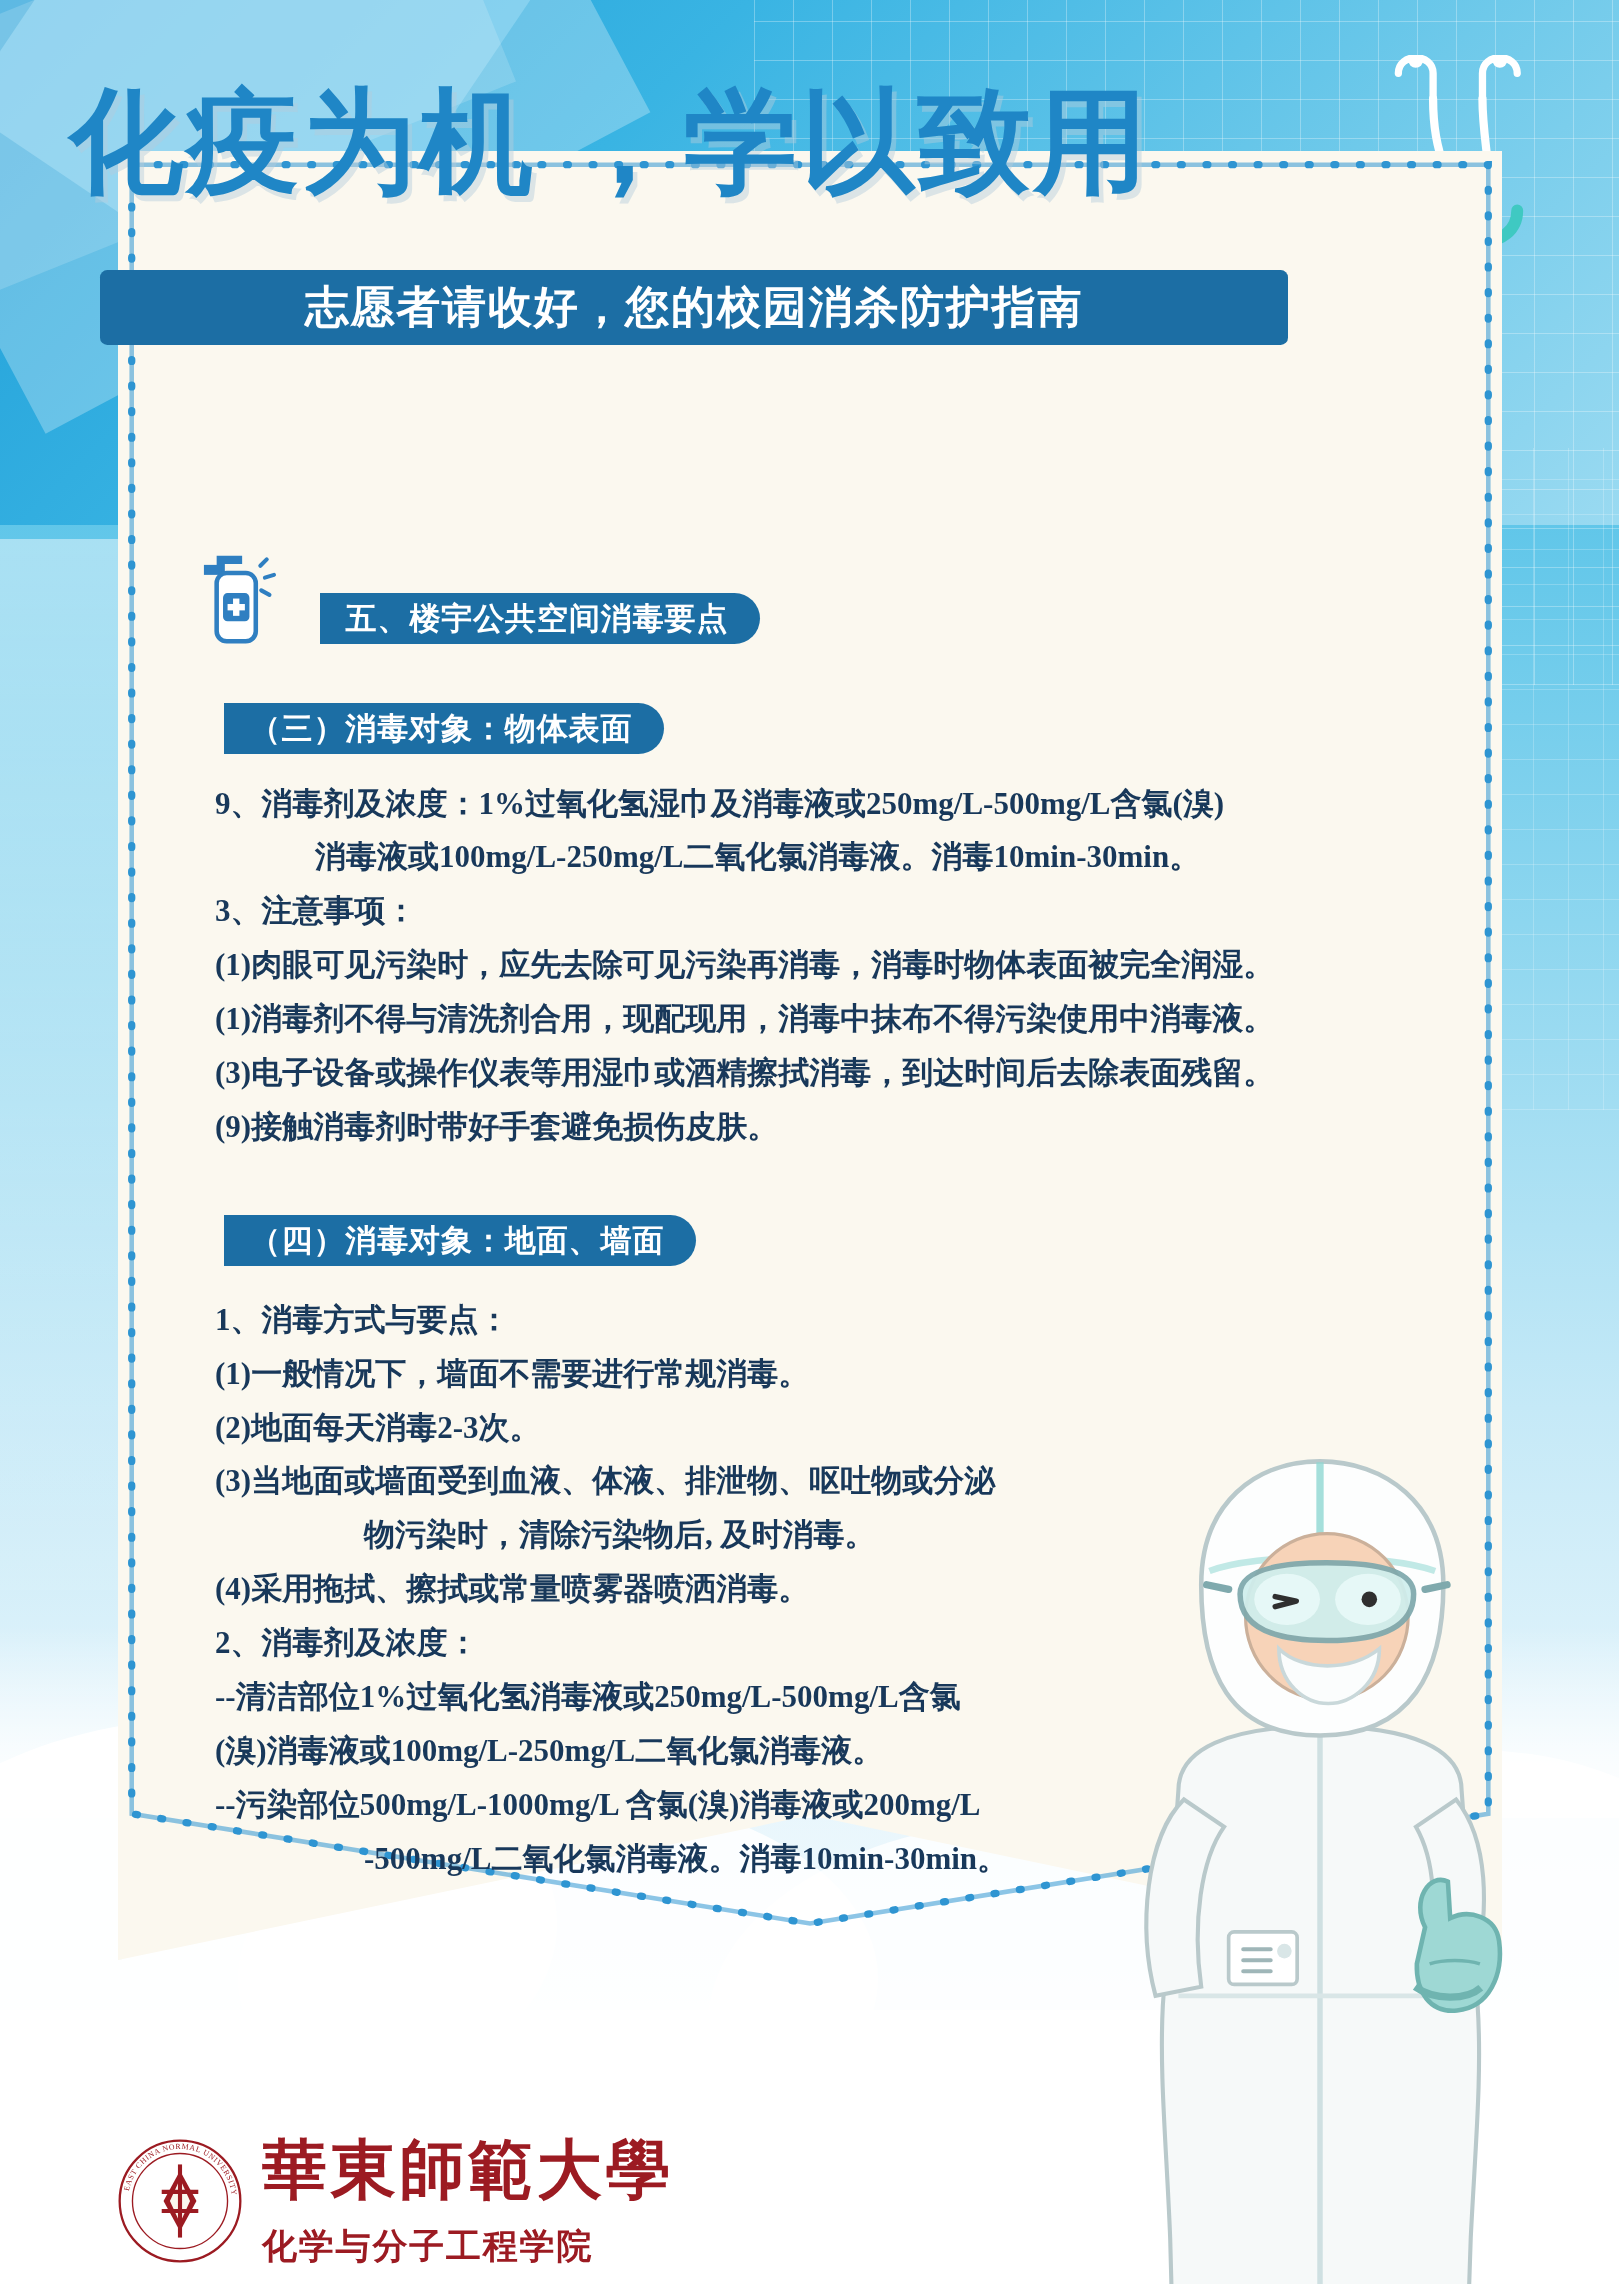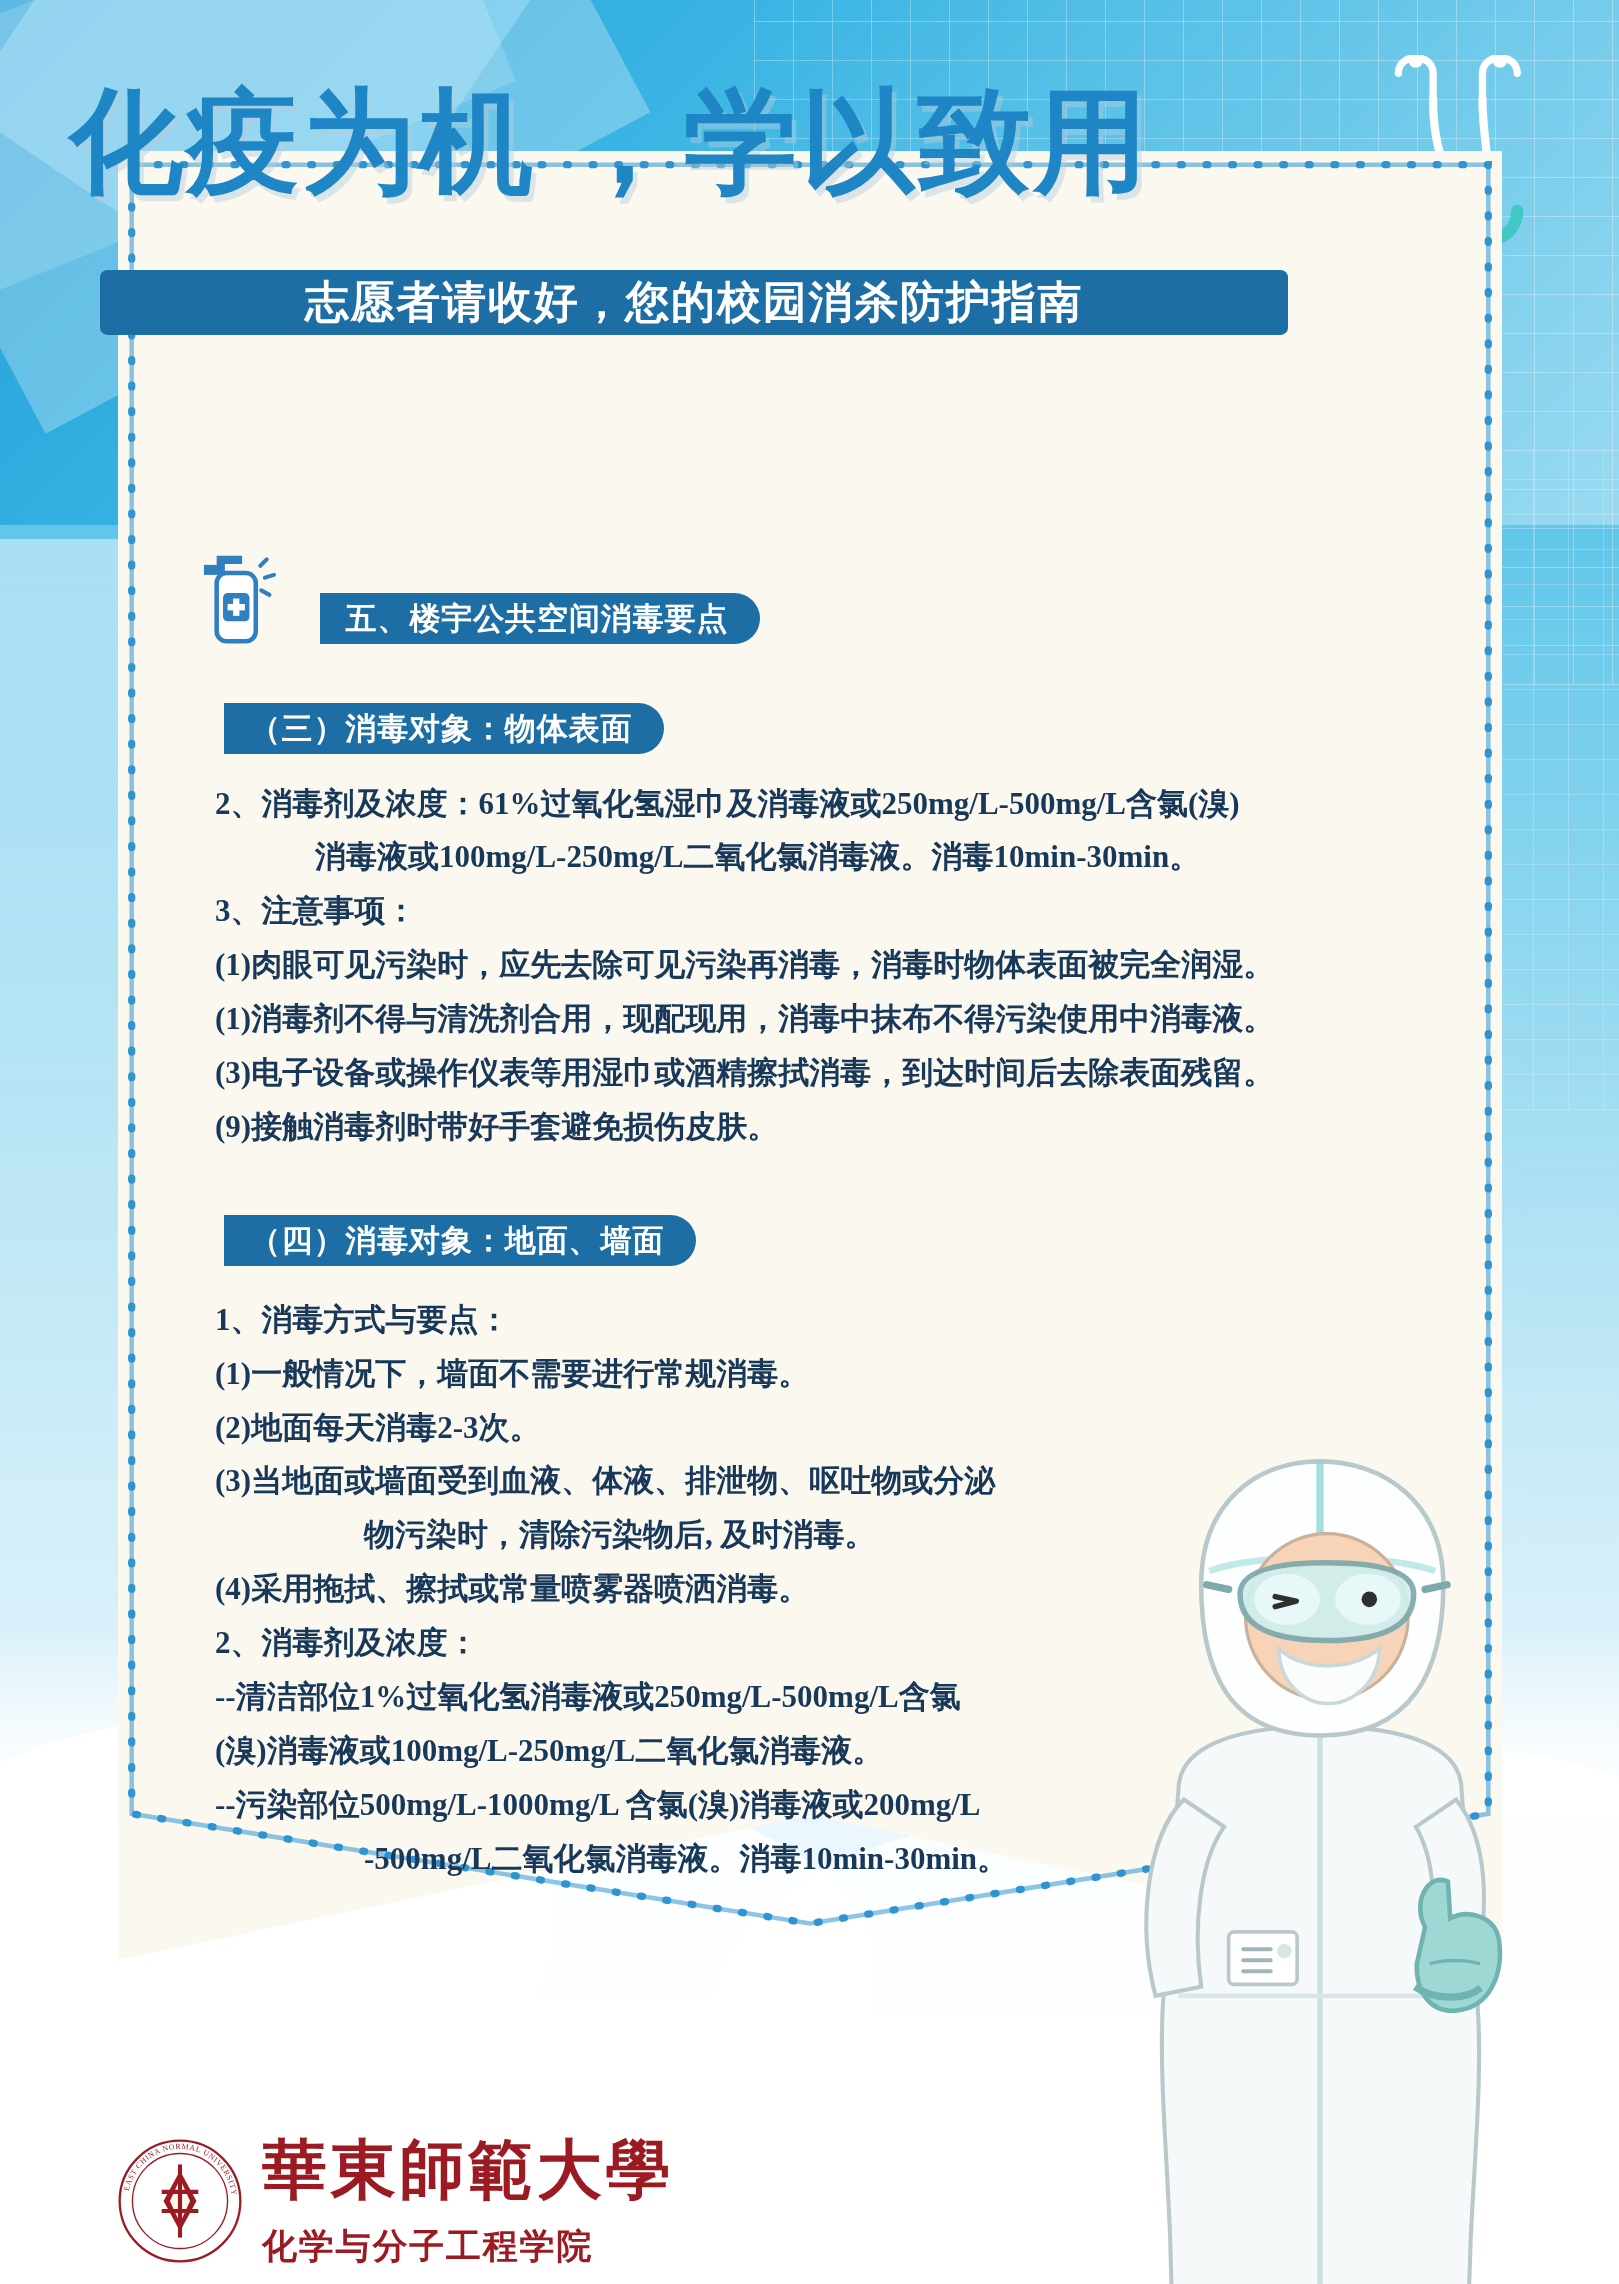--- a/index.html
+++ b/index.html
@@ -132,21 +132,21 @@
     font-size: 114px;
     letter-spacing: 2.7px;
     color: #1f86c6;
     white-space: nowrap;
     text-shadow: 4.6px 5.5px 0 rgba(180,205,220,0.45);
   }
 
   .subtitle-bar {
     position: absolute;
     left: 100px; top: 270px;
-    width: 1188px; height: 65px;
+    width: 1188px; height: 75px;
     background: #1c6ea4;
     border-radius: 7.3px;
     display: flex;
     align-items: center;
     justify-content: center;
   }
   .subtitle-bar span {
     color: #ffffff;
     font-size: 44px;
     font-weight: bold;
@@ -286,21 +286,21 @@
     </svg>
 
     <div class="section-pill pill-chapter">
       <span>五、楼宇公共空间消毒要点</span>
     </div>
 
     <div class="section-pill pill-c3">
       <span>（三）消毒对象：物体表面</span>
     </div>
 
-    <div class="body-text ind-1" style="top:777px;">2、消毒剂及浓度：61%过氧化氢湿巾及消毒液或250mg/L-500mg/L含氯(溴)</div>
+    <div class="body-text ind-1" style="top:777px;">9、消毒剂及浓度：1%过氧化氢湿巾及消毒液或250mg/L-500mg/L含氯(溴)</div>
     <div class="body-text ind-2" style="top:830px;">消毒液或100mg/L-250mg/L二氧化氯消毒液。消毒10min-30min。</div>
     <div class="body-text ind-1" style="top:884px;">3、注意事项：</div>
     <div class="body-text ind-1" style="top:938px;">(1)肉眼可见污染时，应先去除可见污染再消毒，消毒时物体表面被完全润湿。</div>
     <div class="body-text ind-1" style="top:992px;">(1)消毒剂不得与清洗剂合用，现配现用，消毒中抹布不得污染使用中消毒液。</div>
     <div class="body-text ind-1" style="top:1046px;">(3)电子设备或操作仪表等用湿巾或酒精擦拭消毒，到达时间后去除表面残留。</div>
     <div class="body-text ind-1" style="top:1100px;">(9)接触消毒剂时带好手套避免损伤皮肤。</div>
 
     <div class="section-pill pill-c4">
       <span>（四）消毒对象：地面、墙面</span>
     </div>

